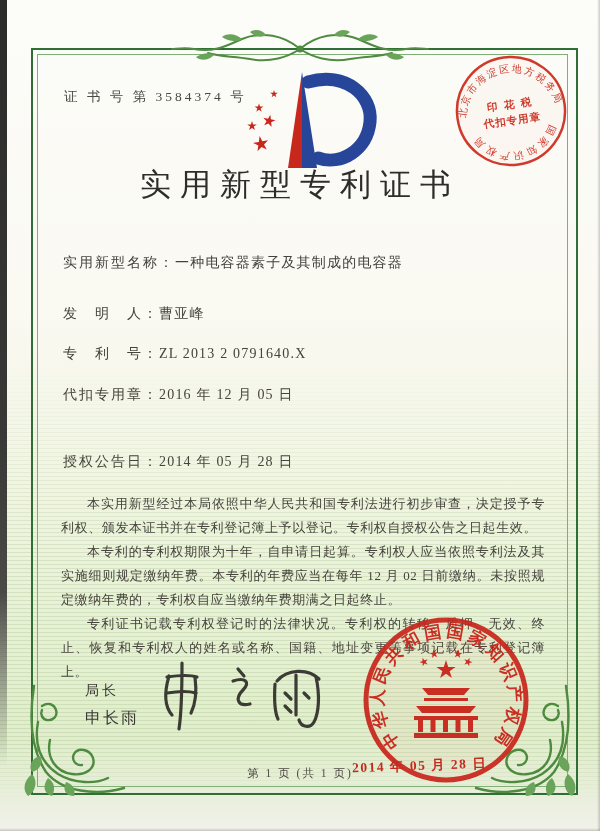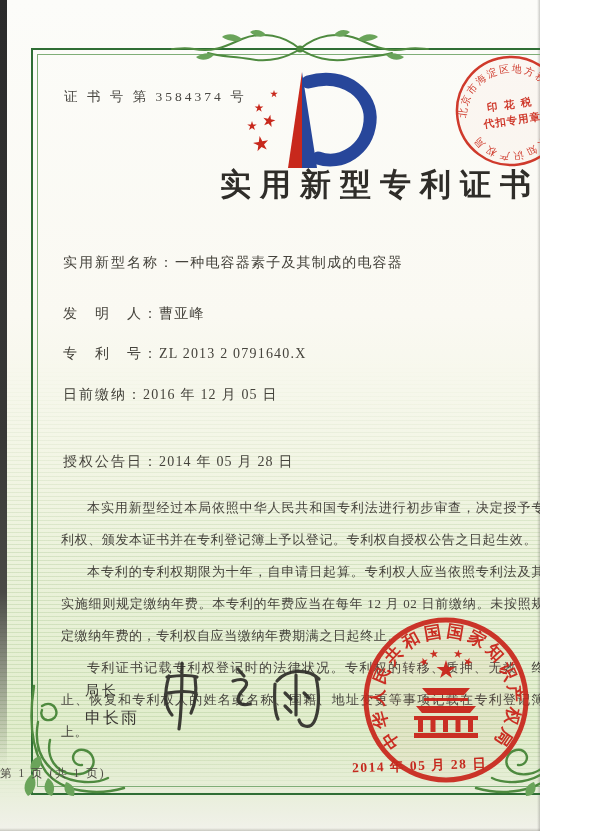--- a/index.html
+++ b/index.html
@@ -1,51 +1,51 @@
 <!DOCTYPE html>
 <html><head>
 <meta charset="utf-8">
 <style>
   html,body{margin:0;padding:0;background:#ffffff;}
   .page{
-    position:relative;width:540px;height:831px;overflow:hidden;
+    position:relative;width:600px;height:831px;overflow:hidden;
     font-family:"Liberation Serif","DejaVu Serif",serif;
     background:linear-gradient(180deg,#fcfcf9 0%,#faf9f2 38%,#f2f5e4 56%,#e9f1d8 72%,#e1edcc 88%,#e6eed6 94%,#f1f1ea 100%);
   }
   .guilloche{
     position:absolute;left:0;top:360px;width:600px;height:440px;
     background:repeating-linear-gradient(180deg,rgba(124,166,94,.20) 0 1px,rgba(255,255,255,0) 1px 4px);
     -webkit-mask-image:linear-gradient(180deg,transparent 0%,#000 45%,#000 88%,transparent 100%);
     mask-image:linear-gradient(180deg,transparent 0%,#000 45%,#000 88%,transparent 100%);
   }
   .scan-edge-left{position:absolute;left:0;top:0;width:7px;height:790px;
     background:linear-gradient(180deg,#2b2b2b 0%,#383836 55%,#4a4a46 75%,rgba(90,90,85,0) 97%);}
   .scan-edge-right{position:absolute;right:0;top:0;width:3px;height:100%;
     background:linear-gradient(270deg,rgba(90,90,85,.30),rgba(90,90,85,0));}
   .scan-edge-bottom{position:absolute;left:0;bottom:0;width:100%;height:3px;
     background:linear-gradient(0deg,rgba(120,120,110,.35),rgba(120,120,110,0));}
   .frame-outer{position:absolute;left:31px;top:48px;width:543px;height:743px;border:2px solid #2f6e35;}
   .frame-inner{position:absolute;left:37px;top:54px;width:529px;height:731px;border:1px solid #7fae77;}
   .ornament{position:absolute;}
   .cert-no{position:absolute;left:64px;top:88px;font-size:13.5px;letter-spacing:3px;color:#4a4843;}
-  .title{position:absolute;left:0;right:0;top:164px;text-align:right;font-size:31px;font-weight:700;
+  .title{position:absolute;left:0;right:0;top:164px;text-align:center;font-size:31px;font-weight:400;
     letter-spacing:9px;color:#2f2d29;}
   .field{position:absolute;left:63px;width:486px;font-size:14px;color:#45433c;letter-spacing:1.2px;white-space:nowrap;}
   .field .lab{letter-spacing:2px;}
-  .body-text{position:absolute;left:61px;top:492px;width:484px;font-size:13px;line-height:32px;
+  .body-text{position:absolute;left:61px;top:492px;width:484px;font-size:13px;line-height:24px;
     color:#46443d;text-align:justify;letter-spacing:.6px;}
   .body-text p{margin:0;text-indent:2em;}
   .signer-title{position:absolute;left:85px;top:682px;font-size:14px;color:#3a3833;letter-spacing:3px;
     font-family:"Liberation Sans","DejaVu Sans",sans-serif;}
   .signer-name{position:absolute;left:85px;top:708px;font-size:16px;color:#3a3833;letter-spacing:2px;
     font-family:"Liberation Sans","DejaVu Sans",sans-serif;}
   .autograph{position:absolute;left:145px;top:655px;}
   .seal-date{position:absolute;left:352px;top:757px;font-size:13.5px;font-weight:700;color:#c5291e;
     letter-spacing:1.5px;transform:rotate(-2deg);white-space:nowrap;}
-  .page-no{position:absolute;left:0;right:0;top:766px;text-align:left;font-size:11.5px;color:#4e4c45;letter-spacing:2px;}
+  .page-no{position:absolute;left:0;right:0;top:766px;text-align:center;font-size:11.5px;color:#4e4c45;letter-spacing:2px;}
   .stamp-tax{position:absolute;left:452px;top:52px;transform:rotate(-8deg);}
   .seal-office{position:absolute;left:358px;top:612px;}
   .logo{position:absolute;left:228px;top:66px;}
   svg text{font-family:"Liberation Serif","DejaVu Serif",serif;}
 </style>
 </head>
 <body>
 
 <div class="page">
 
@@ -144,21 +144,21 @@
   <div class="field" style="top:305px;">
     <span class="lab">发　明　人：</span><span>曹亚峰</span>
   </div>
   <div class="field" style="top:254px;">
     <span class="lab">实用新型名称：</span><span>一种电容器素子及其制成的电容器</span>
   </div>
   <div class="field" style="top:345px;">
     <span class="lab">专　利　号：</span><span>ZL 2013 2 0791640.X</span>
   </div>
   <div class="field" style="top:386px;">
-    <span class="lab">日前缴纳：</span><span>2016 年 12 月 05 日</span>
+    <span class="lab">代扣专用章：</span><span>2016 年 12 月 05 日</span>
   </div>
   <div class="field" style="top:453px;">
     <span class="lab">授权公告日：</span><span>2014 年 05 月 28 日</span>
   </div>
 
   <div class="body-text">
     <p>本实用新型经过本局依照中华人民共和国专利法进行初步审查，决定授予专利权、颁发本证书并在专利登记簿上予以登记。专利权自授权公告之日起生效。</p>
     <p>本专利的专利权期限为十年，自申请日起算。专利权人应当依照专利法及其实施细则规定缴纳年费。本专利的年费应当在每年 12 月 02 日前缴纳。未按照规定缴纳年费的，专利权自应当缴纳年费期满之日起终止。</p>
     <p>专利证书记载专利权登记时的法律状况。专利权的转移、质押、无效、终止、恢复和专利权人的姓名或名称、国籍、地址变更等事项记载在专利登记簿上。</p>
   </div>

